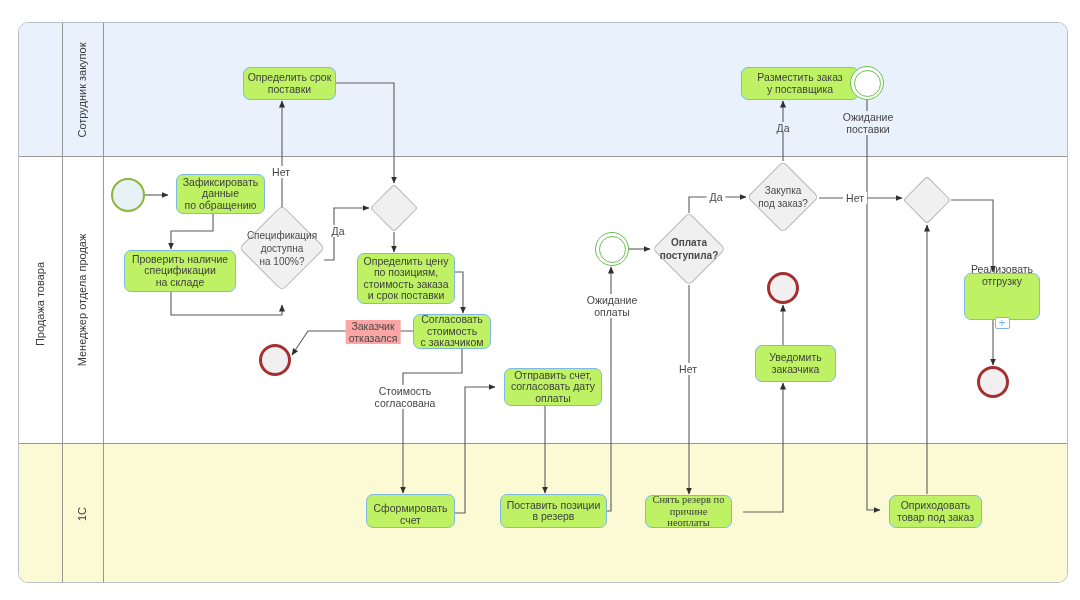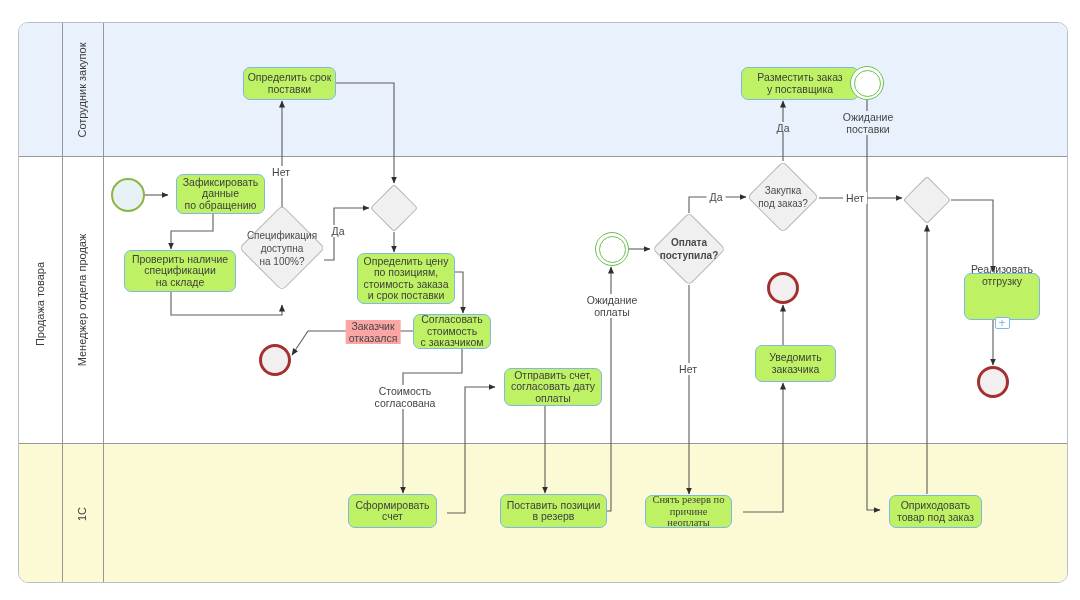--- a/index.html
+++ b/index.html
@@ -129,21 +129,21 @@
         <span class="txt">Согласовать
 стоимость
 с заказчиком</span>
       </div>
       <div class="node event event-end" style="left: 259px; top: 344px; width: 32px; height: 32px;"></div>
       <div class="node task" style="left: 496px; top: 368px; width: 98px; height: 38px; justify-content: flex-end;">
         <span class="txt">Отправить счет,
 согласовать дату
 оплаты</span>
       </div>
-      <div class="node task" style="left: 340px; top: 494px; width: 89px; height: 34px;">
+      <div class="node task" style="left: 358px; top: 494px; width: 89px; height: 34px; justify-content: flex-end;">
         <span class="txt">Сформировать
 счет</span>
       </div>
       <div class="node task" style="left: 492px; top: 494px; width: 107px; height: 34px;">
         <span class="txt">Поставить позиции
 в резерв</span>
       </div>
       <div class="node event event-intermediate" style="left: 595px; top: 232px; width: 34px; height: 34px;">
         <div class="inner"></div>
       </div>

